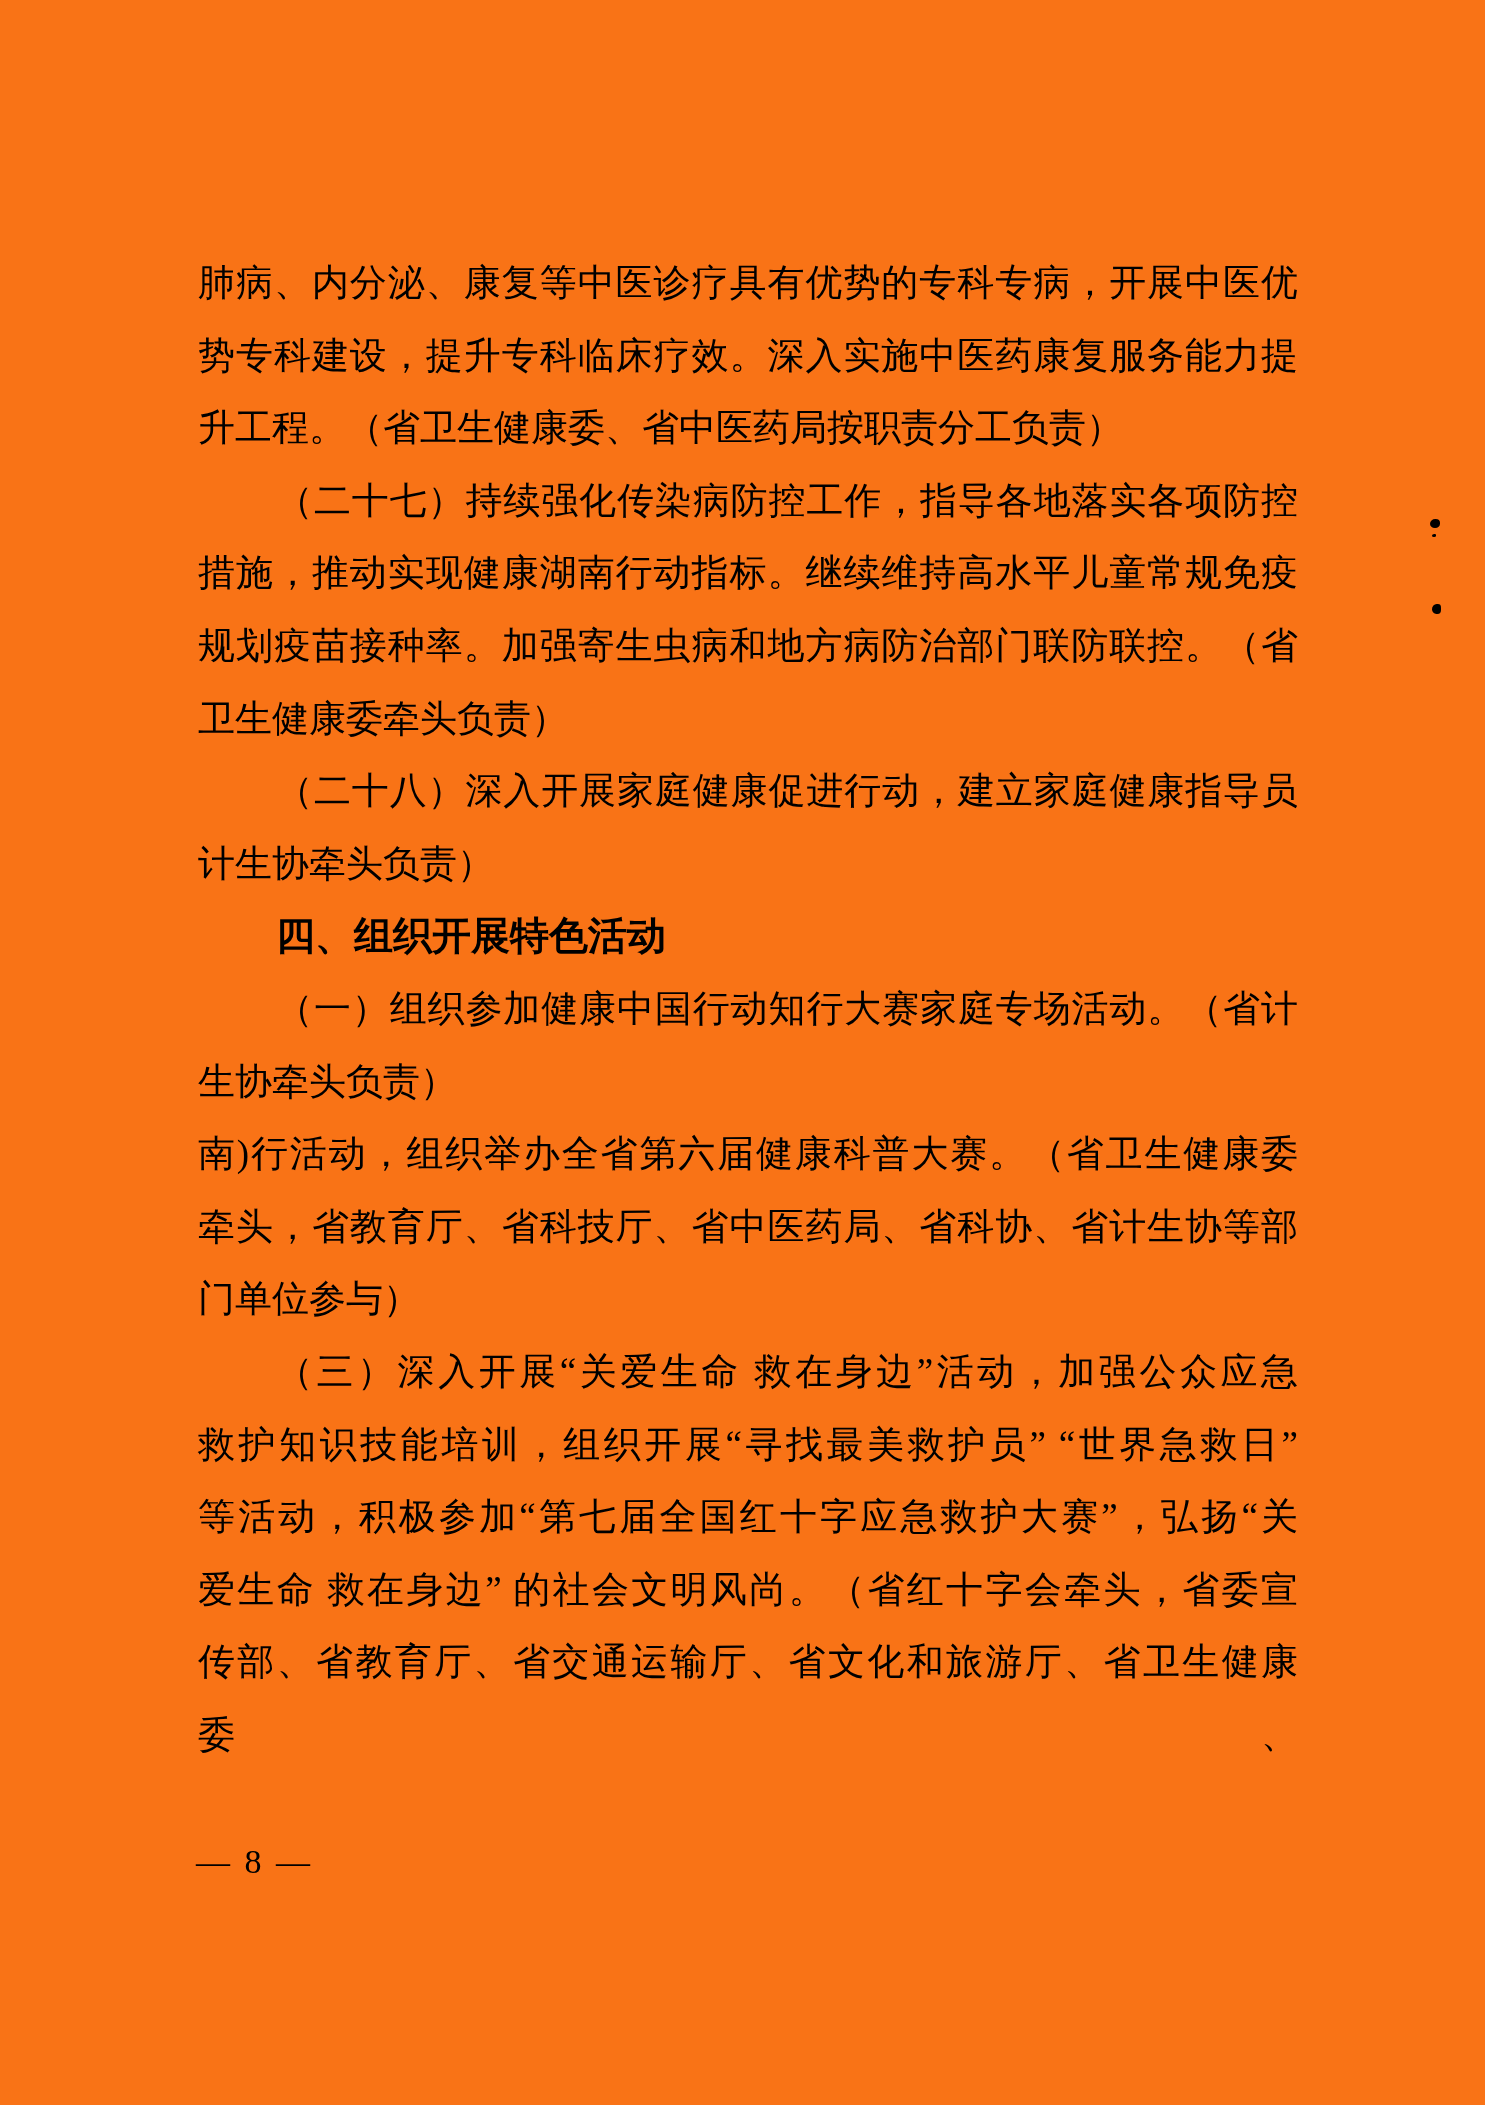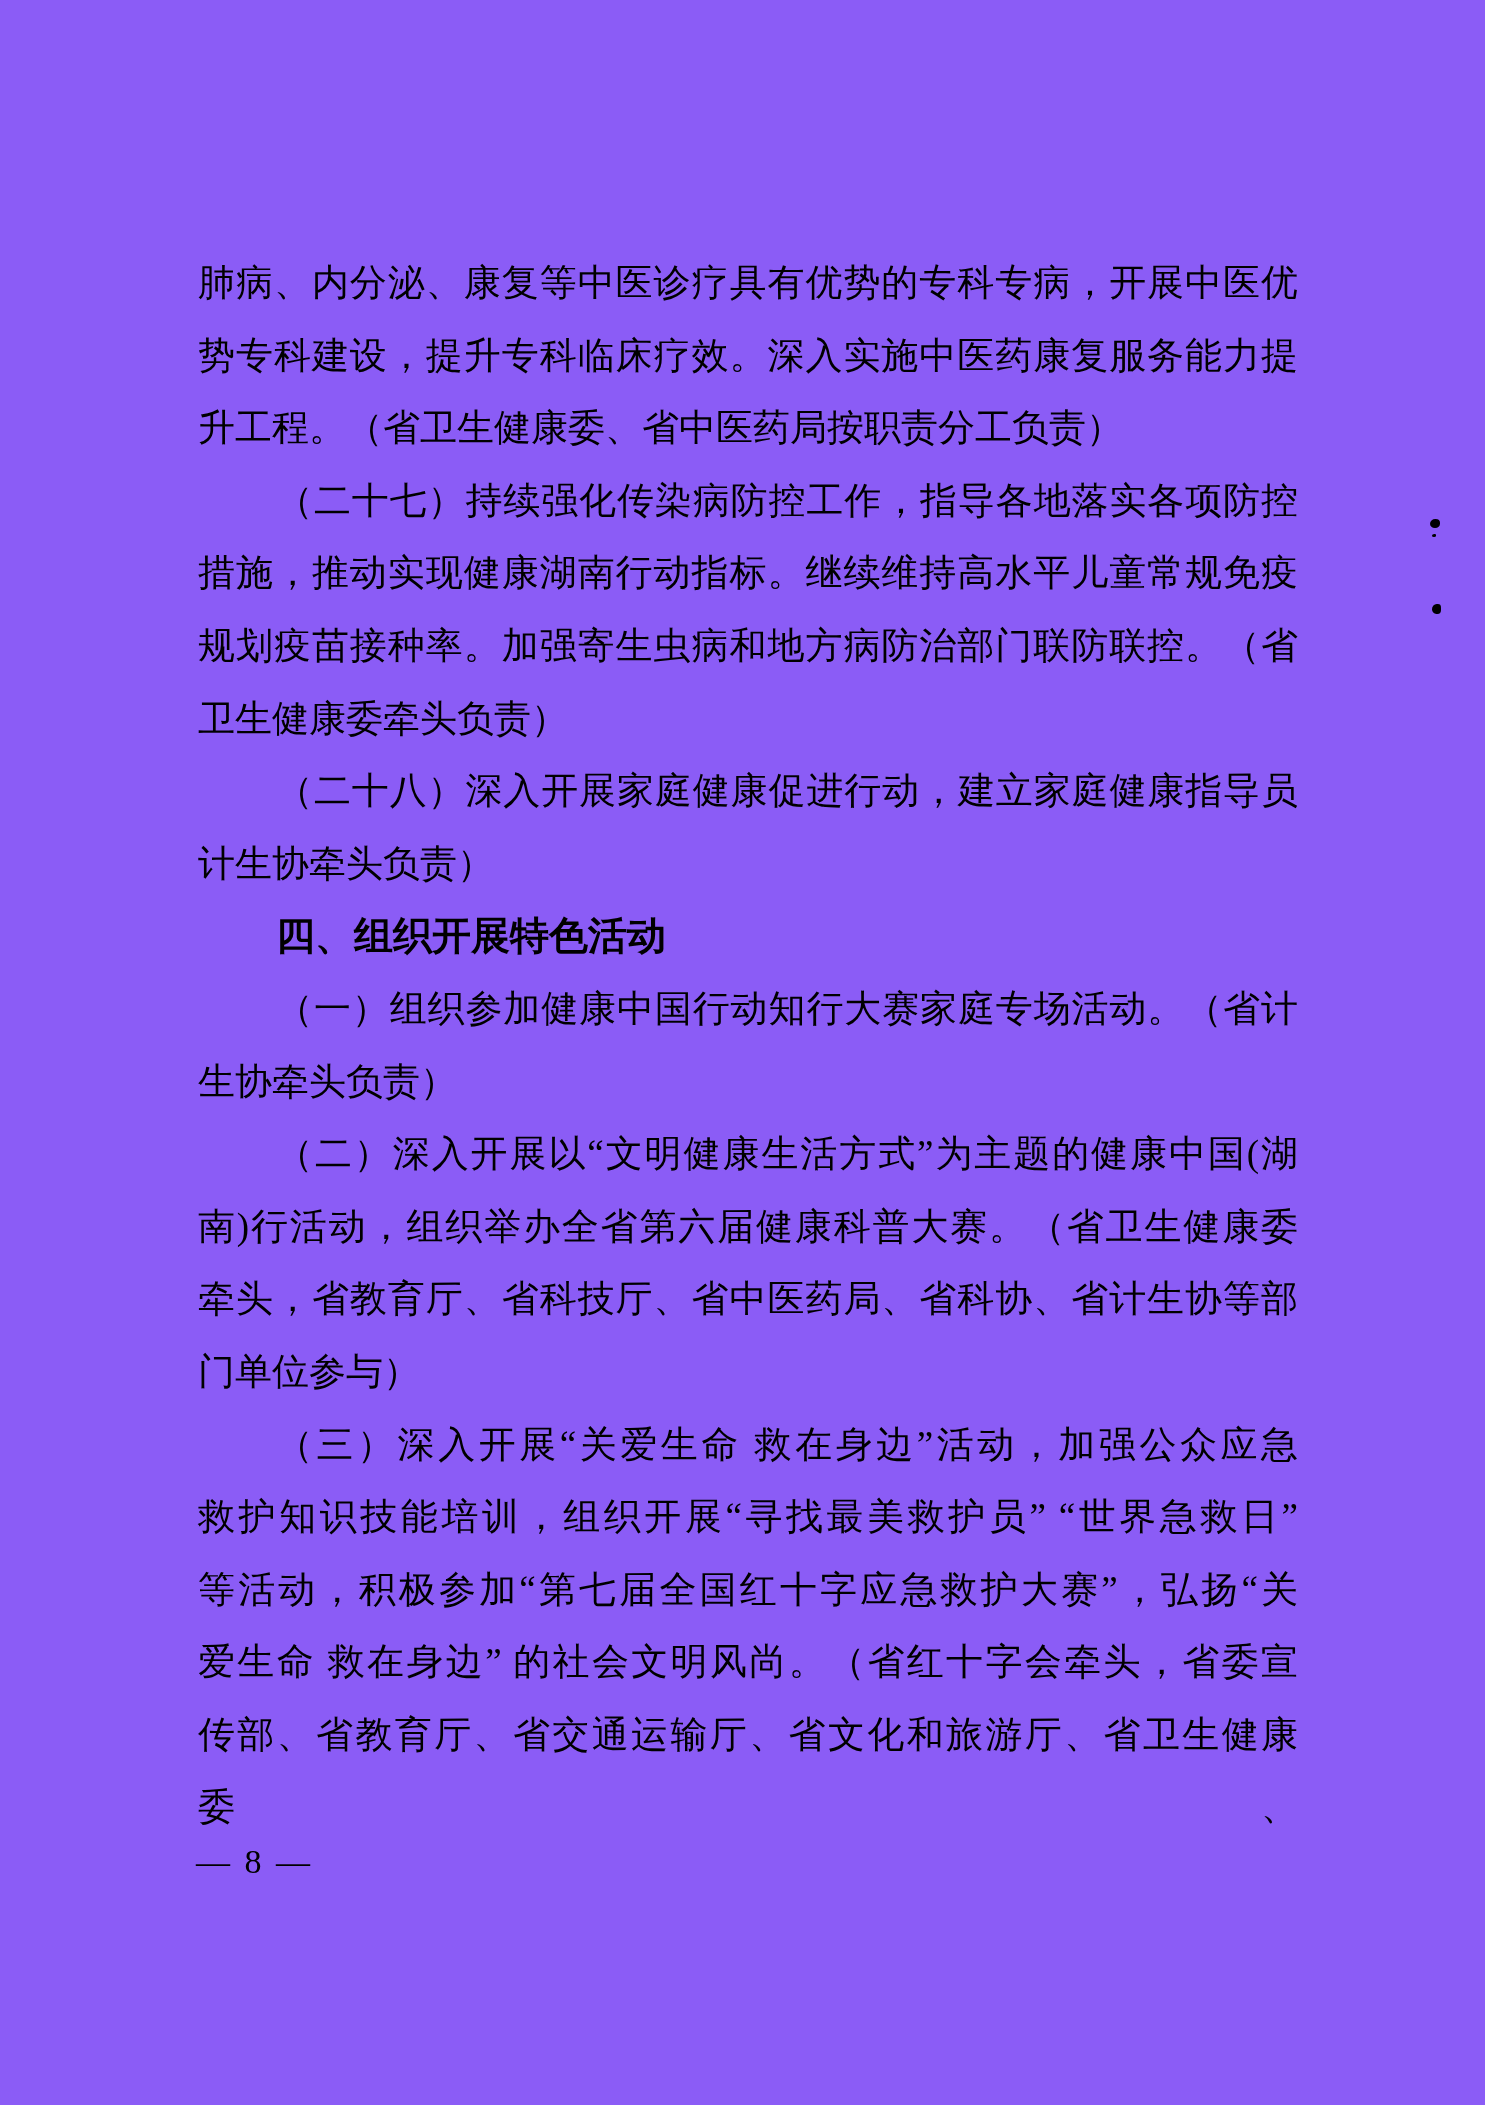--- a/index.html
+++ b/index.html
@@ -4,21 +4,21 @@
 <style>
   html, body {
     margin: 0;
     padding: 0;
     background: #e8e8e8;
   }
   .page {
     position: relative;
     width: 1485px;
     height: 2105px;
-    background: #8b5cf6;
+    background: #f97316;
     overflow: hidden;
     color: #000000;
     font-family: "Liberation Serif", "DejaVu Serif", serif;
   }
   .doc {
     position: absolute;
     left: 198px;
     top: 247px;
     width: 1100px;
   }
@@ -84,21 +84,20 @@
       <div class="line">升工程。（省卫生健康委、省中医药局按职责分工负责）</div>
       <div class="line justify indent">（二十七）持续强化传染病防控工作，指导各地落实各项防控</div>
       <div class="line justify">措施，推动实现健康湖南行动指标。继续维持高水平儿童常规免疫</div>
       <div class="line justify">规划疫苗接种率。加强寄生虫病和地方病防治部门联防联控。（省</div>
       <div class="line">卫生健康委牵头负责）</div>
       <div class="line justify indent">（二十八）深入开展家庭健康促进行动，建立家庭健康指导员</div>
       <div class="line">计生协牵头负责）</div>
       <div class="line indent heading">四、组织开展特色活动</div>
       <div class="line justify indent">（一）组织参加健康中国行动知行大赛家庭专场活动。（省计</div>
       <div class="line">生协牵头负责）</div>
-      <div class="line justify indent">（二）深入开展以“文明健康生活方式”为主题的健康中国(湖</div>
       <div class="line justify">南)行活动，组织举办全省第六届健康科普大赛。（省卫生健康委</div>
       <div class="line justify">牵头，省教育厅、省科技厅、省中医药局、省科协、省计生协等部</div>
       <div class="line">门单位参与）</div>
       <div class="line justify indent">（三）深入开展“关爱生命 救在身边”活动，加强公众应急</div>
       <div class="line justify">救护知识技能培训，组织开展“寻找最美救护员” “世界急救日”</div>
       <div class="line justify">等活动，积极参加“第七届全国红十字应急救护大赛”，弘扬“关</div>
       <div class="line justify">爱生命 救在身边” 的社会文明风尚。（省红十字会牵头，省委宣</div>
       <div class="line justify">传部、省教育厅、省交通运输厅、省文化和旅游厅、省卫生健康委、</div>
     </div>
   <div class="page-number">— 8 —</div>

